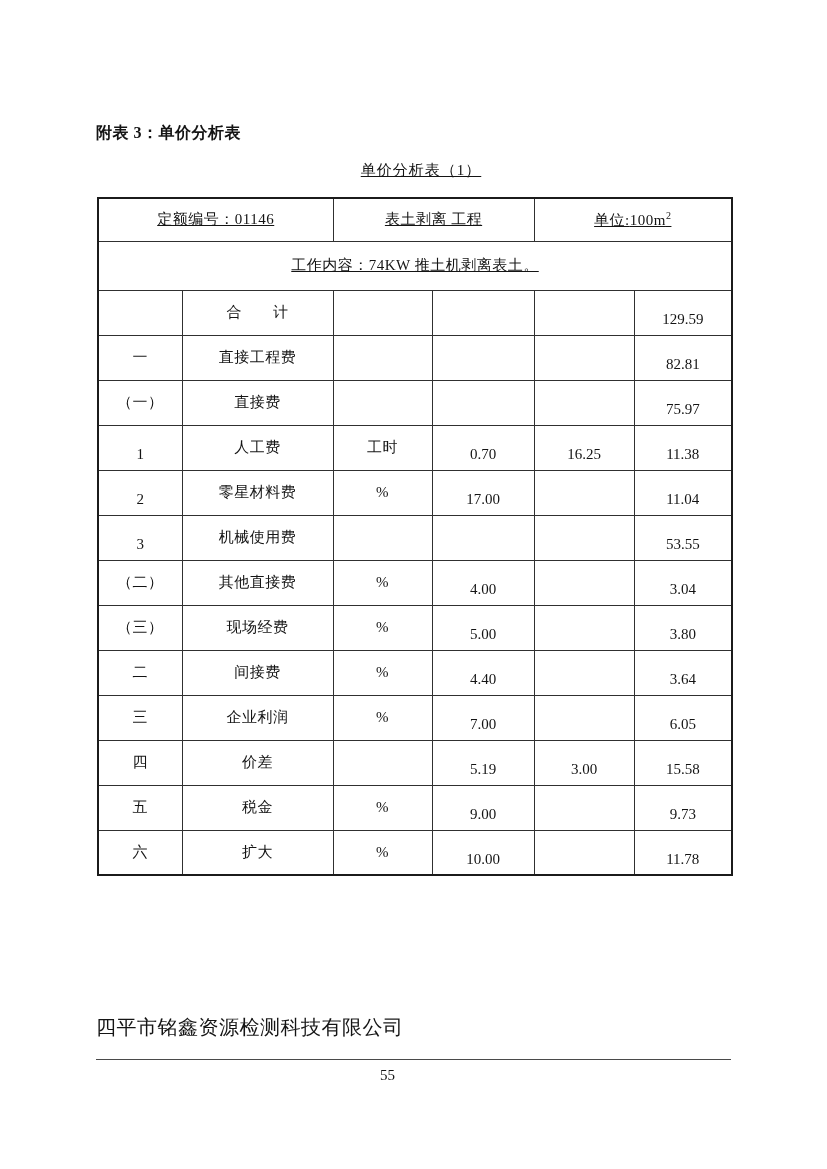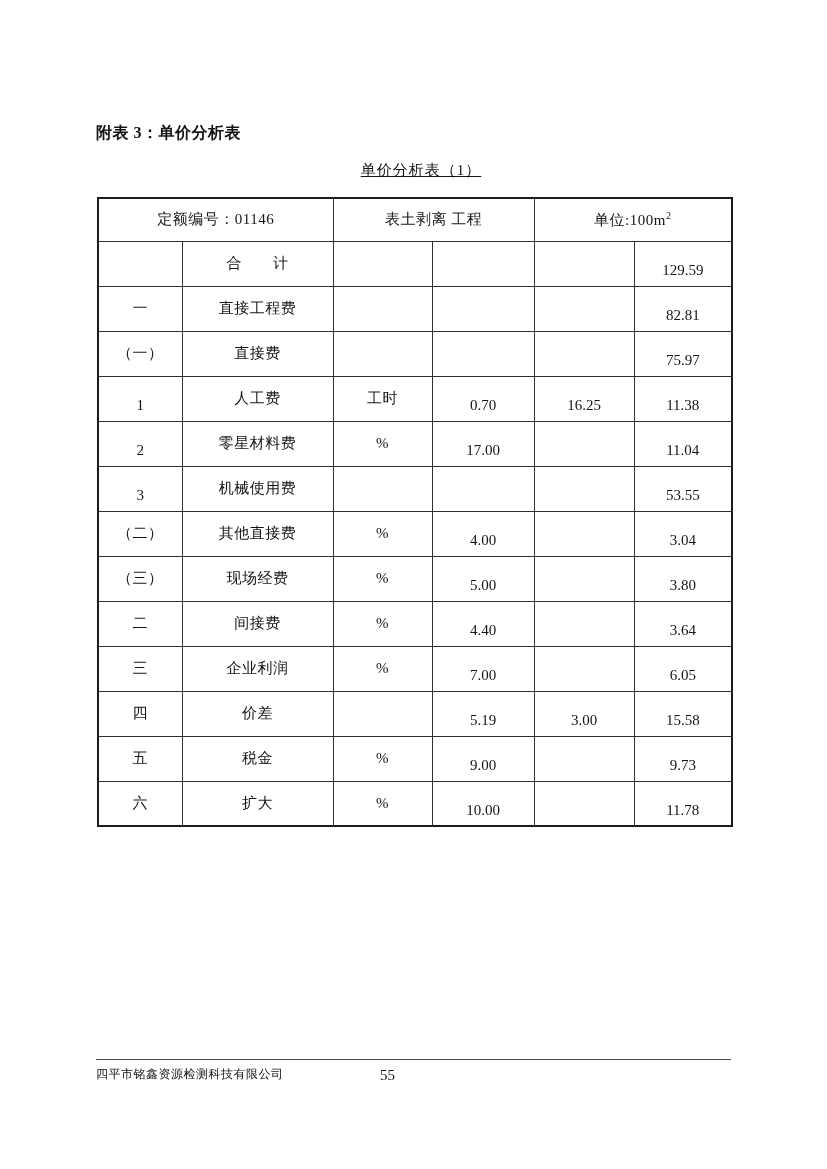--- a/index.html
+++ b/index.html
@@ -18,41 +18,42 @@
   .table-caption {
     position: absolute; left: 97px; top: 161px; width: 634px;
     text-align: center; text-indent: 14px;
     font-size: 15px; letter-spacing: 1px; text-decoration: underline;
   }
   table.price-table {
     position: absolute; left: 97px; top: 197px; width: 634px;
     border-collapse: collapse; table-layout: fixed;
     border: 2px solid #1b1b1b;
     font-size: 15px;
+    text-decoration: underline;
   }
   .price-table td, .price-table th {
     border: 1px solid #303030;
     text-align: center; vertical-align: middle;
     font-weight: 400; padding: 0; overflow: hidden;
     letter-spacing: 0.5px;
   }
   tr.row-info  { height: 43px; }
   tr.row-work  { height: 49px; }
   tr.row-head  { height: 44px; }
   tr.data-row  { height: 45px; }
   .val { display: inline-block; }
   .val.num { position: relative; top: 7px; letter-spacing: 0; }
   .unit-sup { font-size: 10px; }
   .footer-rule {
     position: absolute; left: 96px; top: 1059px; width: 635px;
     border-top: 1.5px solid #4a4a4a; height: 0;
   }
   .footer-company {
-    position: absolute; left: 96px; top: 1066px;
-    font-size: 12px; letter-spacing: 0.5px; text-align: right;
+    position: absolute; left: 96px; top: 1014px;
+    font-size: 20px; letter-spacing: 0.5px; text-align: right;
   }
   .footer-page {
     position: absolute; left: 380px; top: 1067px;
     font-size: 15px;
   }
 </style>
 </head>
 <body>
 
 <div class="doc-heading">附表 3：单价分析表</div>
@@ -66,20 +67,23 @@
       <col style="width:99px">
     <col style="width:102px">
       <col style="width:100px">
       <col style="width:98px">
   </colgroup>
   <tbody>
     <tr class="row-info">
       <td colspan="2">定额编号：01146</td>
       <td colspan="2">表土剥离 工程</td>
       <td colspan="2"><span>单位:</span><span>100m</span><sup class="unit-sup">2</sup></td>
+    </tr>
+    <tr class="row-work">
+      <td colspan="6">工作内容：74KW 推土机剥离表土。</td>
     </tr>
   <tr class="data-row">
         <td><span class="val"></span></td>
         <td><span class="val">合　　计</span></td>
         <td><span class="val"></span></td>
         <td><span class="val"></span></td>
         <td><span class="val"></span></td>
         <td><span class="val num">129.59</span></td>
       </tr>
       <tr class="data-row">

